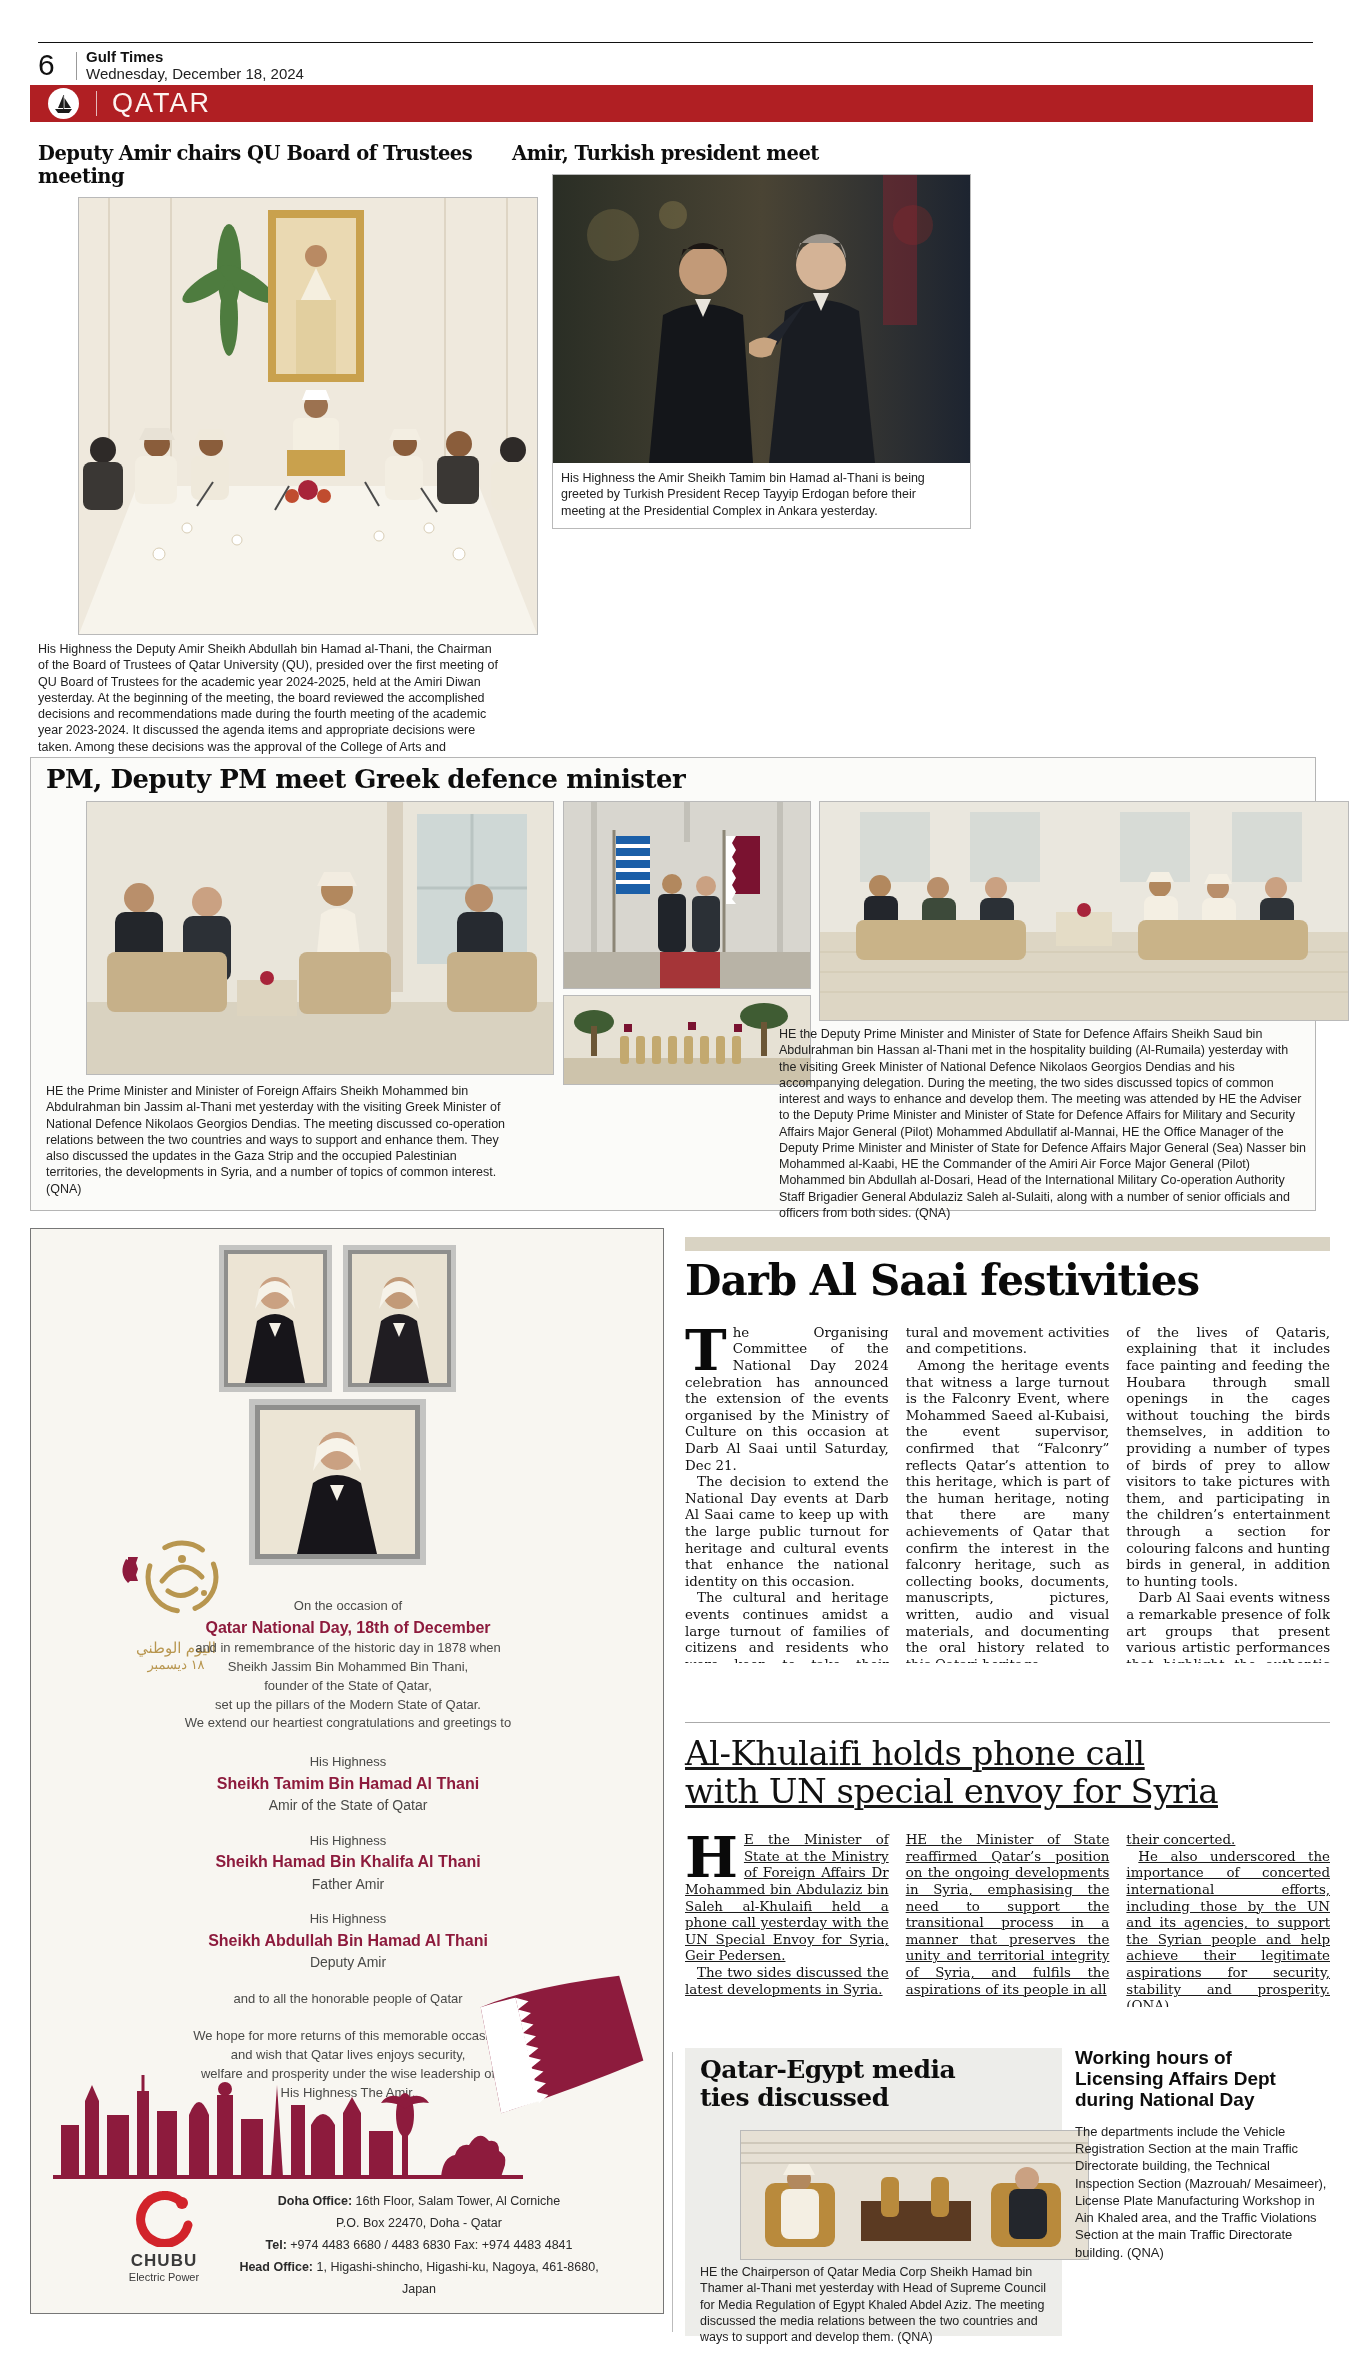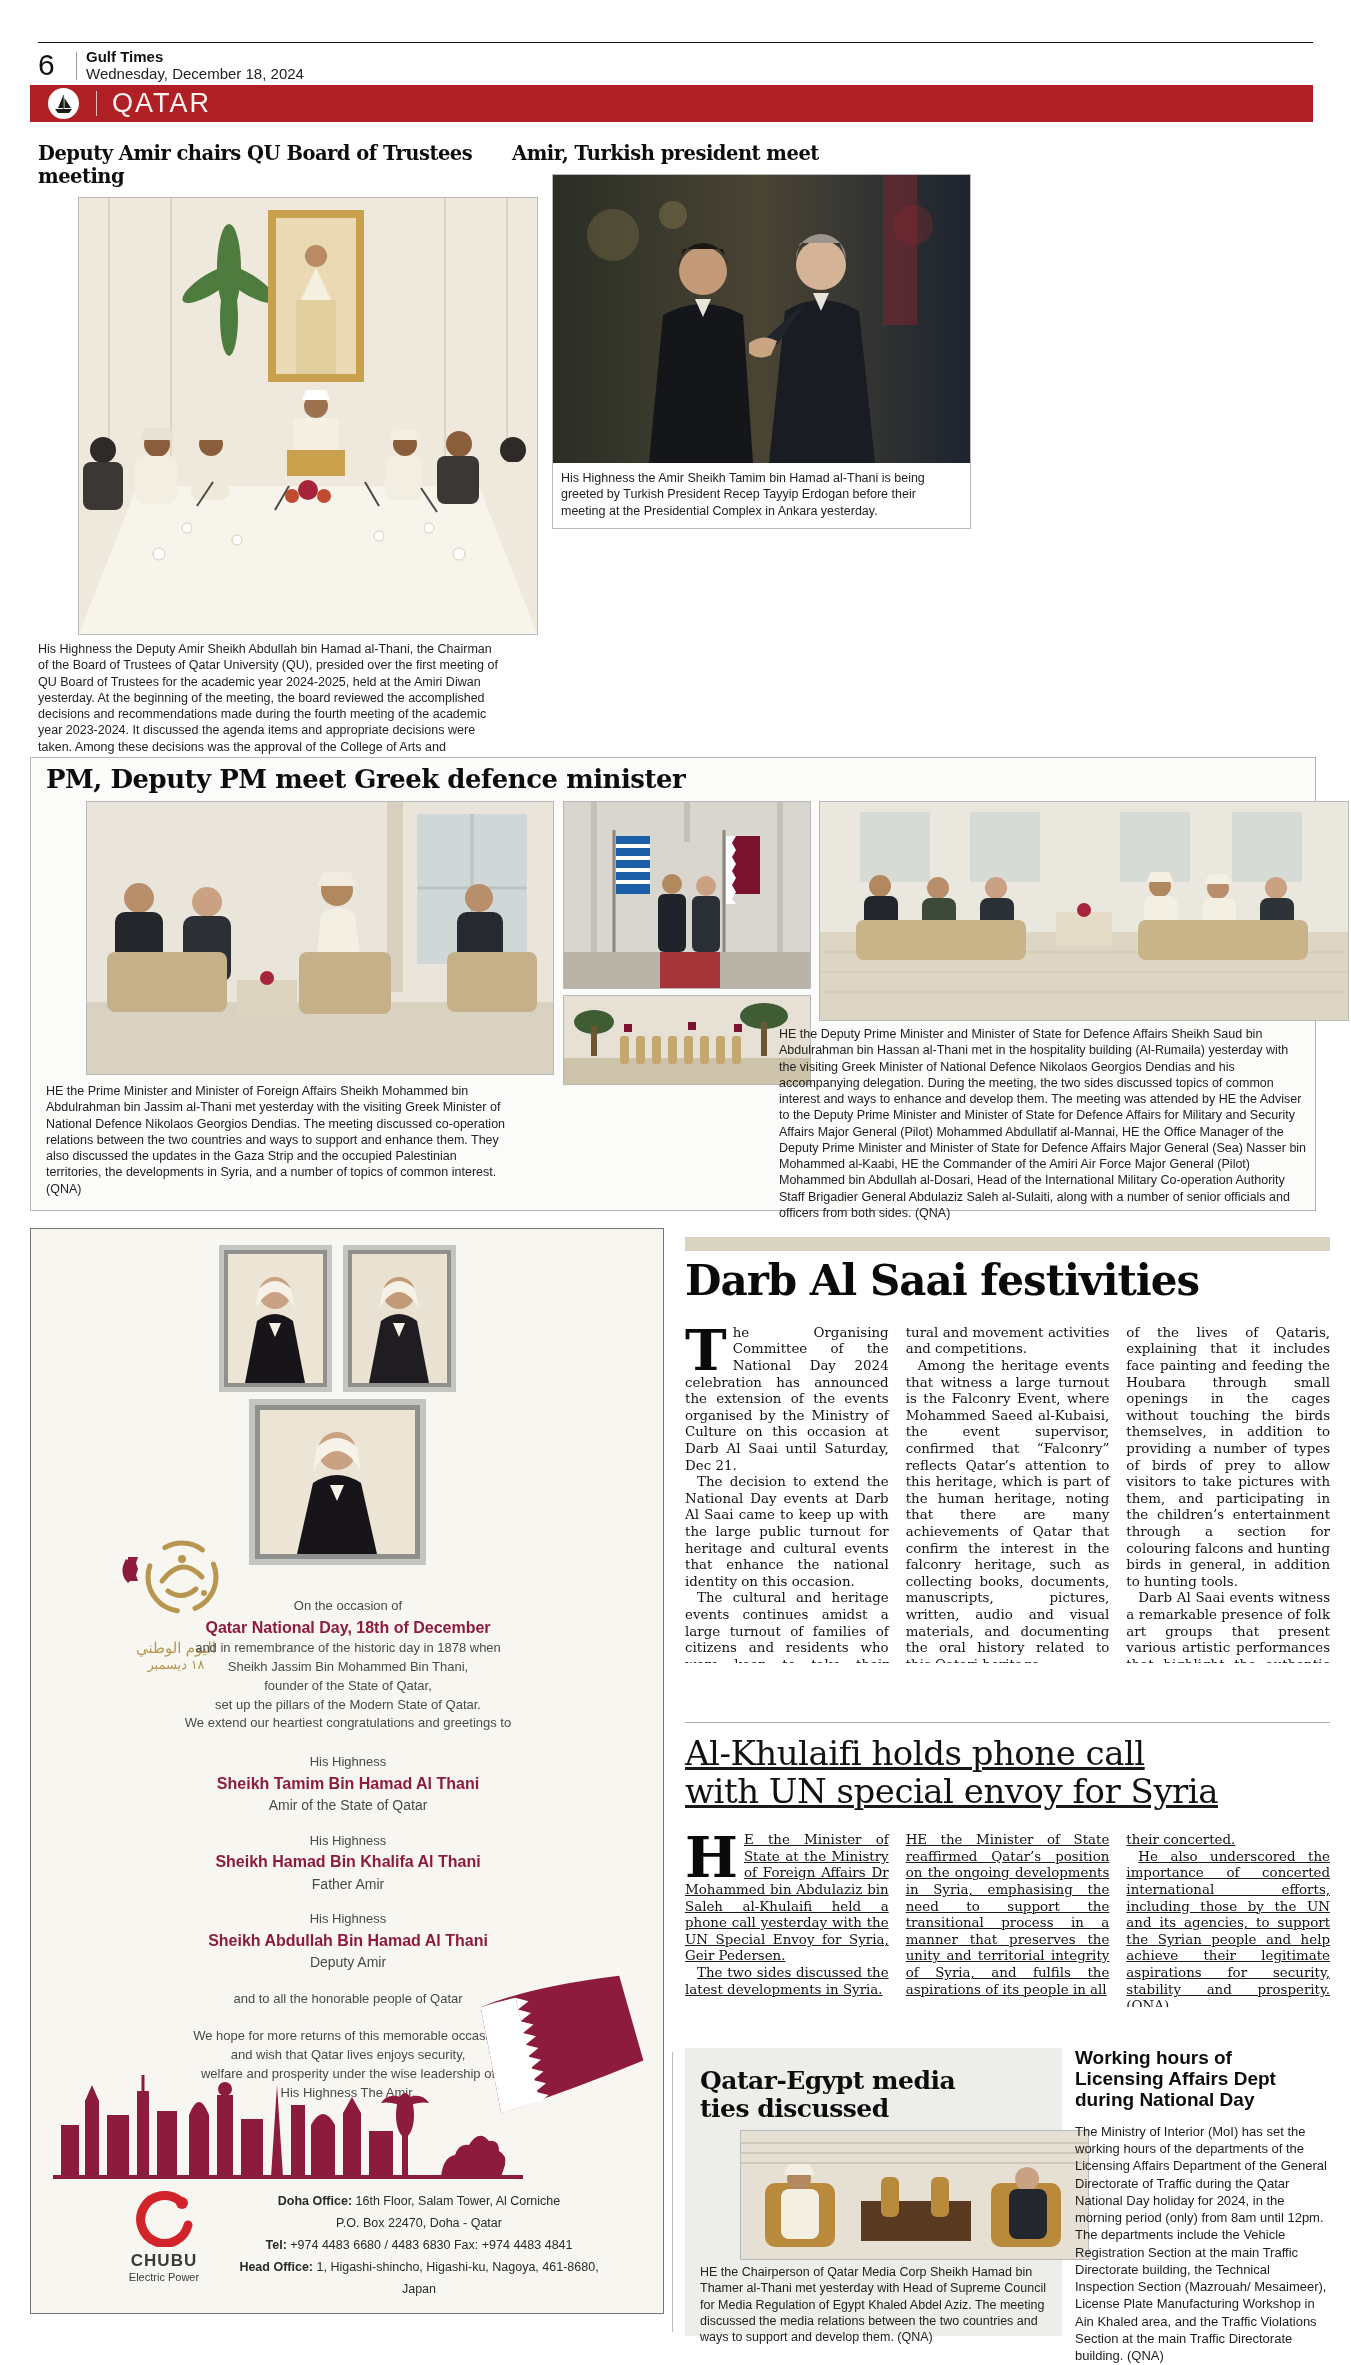--- a/index.html
+++ b/index.html
@@ -498,21 +498,21 @@
       <div class="bodycol">
         <p class="first">their concerted.</p>
         <p>He also underscored the importance of concerted international efforts, including those by the UN and its agencies, to support the Syrian people and help achieve their legitimate aspirations for security, stability and prosperity. (QNA)</p>
       </div>
     </div>
   </div>
 
   <div class="vrule" style="left:672px;top:2052px;height:280px;"></div>
 
   <div class="graybox">
-    <div class="headline" style="position:absolute;left:15px;top:19px;font-size:25px;line-height:1.1;">
+    <div class="headline" style="position:absolute;left:15px;top:8px;font-size:25px;line-height:1.1;">
       <div>Qatar-Egypt media</div>
       <div>ties discussed</div>
     </div>
     <div class="photobox abs" style="left:15px;top:82px;width:347px;height:128px;">
       <svg viewBox="0 0 347 128" width="347" height="128" preserveAspectRatio="none">
         <rect width="347" height="128" fill="#e6e0d4"></rect>
         <g stroke="#cfc8ba" stroke-width="2">
             <line x1="0" y1="12" x2="347" y2="12"></line>
             <line x1="0" y1="22" x2="347" y2="22"></line>
             <line x1="0" y1="32" x2="347" y2="32"></line>
@@ -536,18 +536,17 @@
     <div class="caption abs" style="left:15px;top:216px;width:348px;">HE the Chairperson of Qatar Media Corp Sheikh Hamad bin Thamer al-Thani met yesterday with Head of Supreme Council for Media Regulation of Egypt Khaled Abdel Aziz. The meeting discussed the media relations between the two countries and ways to support and develop them. (QNA)</div>
   </div>
 
   <div class="abs" style="left:1075px;top:2048px;width:255px;">
     <div style="font-size:19px;font-weight:800;line-height:1.1;color:#0d0d0d;font-family:'Liberation Sans',sans-serif;">
       <div>Working hours of</div>
       <div>Licensing Affairs Dept</div>
       <div>during National Day</div>
     </div>
     <div class="sansbody" style="margin-top:12px;">
-      <p>The Ministry of Interior (MoI) has set the working hours of the departments of the Licensing Affairs Department of the General Directorate of Traffic during the Qatar National Day holiday for 2024, in the morning period (only) from 8am until 12pm.</p>
       <p>The departments include the Vehicle Registration Section at the main Traffic Directorate building, the Technical Inspection Section (Mazrouah/ Mesaimeer), License Plate Manufacturing Workshop in Ain Khaled area, and the Traffic Violations Section at the main Traffic Directorate building. (QNA)</p>
     </div>
   </div>
 
 </div>
 
 </body></html>

